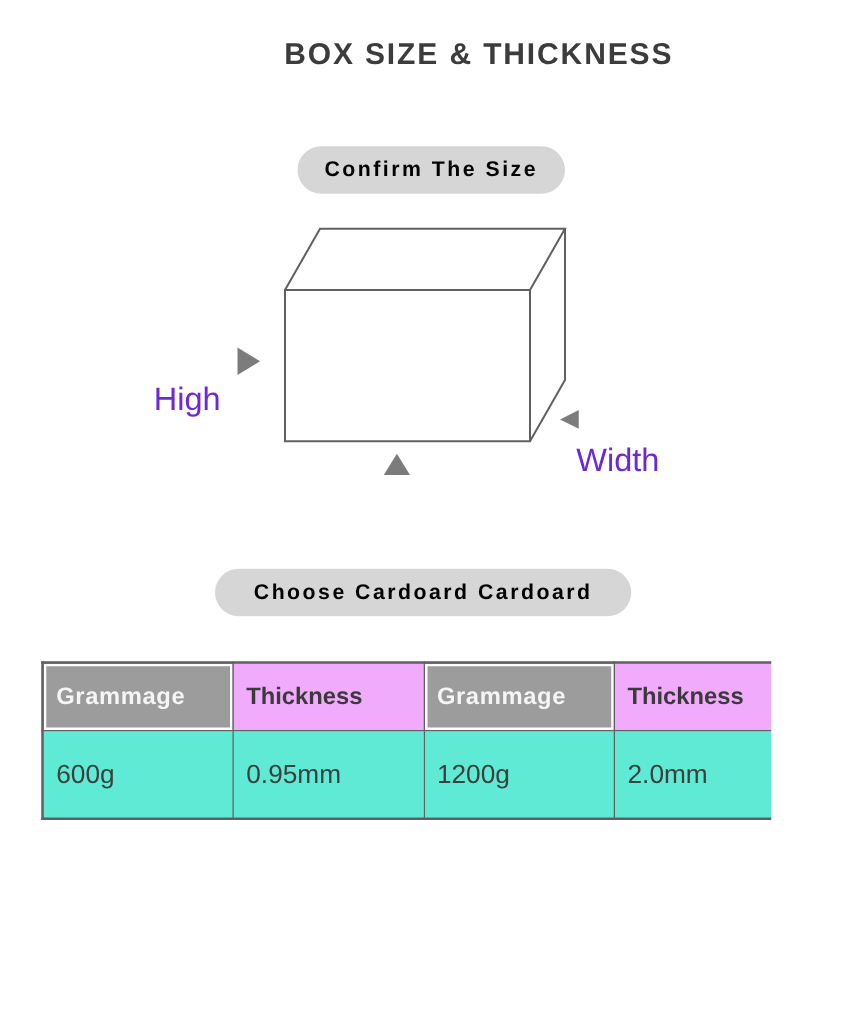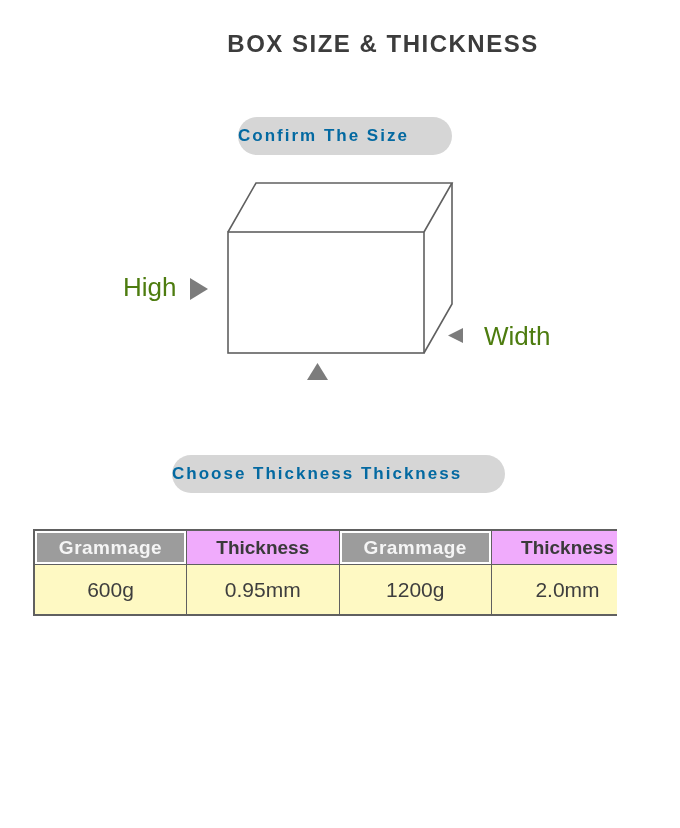--- a/index.html
+++ b/index.html
@@ -27,59 +27,60 @@
   }
 
   
   .pill {
     position: absolute;
     height: 38px;
     background: #d6d6d6;
     border-radius: 19px;
     display: flex;
     align-items: center;
-    justify-content: flex-start;
+    justify-content: center;
     font-size: 17px;
     font-weight: 700;
     letter-spacing: 2px;
-    color: #0369a1;
+    color: #000000;
     white-space: nowrap;
   }
   .pill-confirm { left: 238px; top: 117px; width: 214px; }
   .pill-choose  { left: 172px; top: 455px; width: 333px; }
 
   
   .diagram {
     position: absolute;
     left: 0; top: 170px;
     width: 680px; height: 260px;
   }
   .diagram svg { position: absolute; left: 0; top: 0; }
   .dim-label {
     position: absolute;
     font-size: 26px;
-    color: #4d7c0f;
+    color: #6d28d9;
     white-space: nowrap;
+    margin-top: 32px;
   }
   .label-high   { left: 123px; top: 102px; }
-  .label-width  { left: 484px; top: 151px; }
+  .label-width  { left: 461px; top: 151px; }
   .label-length { left: 281px; top: 215px; font-size: 27px; }
 
   
   .spec-table {
     position: absolute;
     left: 33px; top: 529px;
     width: 612px;
     border-collapse: collapse;
     table-layout: fixed;
   }
   .spec-table th, .spec-table td {
     border: 1.5px solid #606060;
-    text-align: center;
-    padding: 0;
+    text-align: left;
+    padding: 10px;
   }
   .spec-table { border: 2.5px solid #606060; }
   .spec-table th {
     height: 33px;
     font-size: 19px;
     font-weight: 700;
   }
   .th-gray {
     background: #9c9c9c;
     color: #f5f5f5;
@@ -87,21 +88,21 @@
     box-shadow: inset 0 0 0 2px #ffffff;
   }
   .th-white {
     background: #f0abfc;
     color: #3a3a3a;
   }
   .spec-table td {
     height: 49px;
     font-size: 21px;
     color: #3e3e3e;
-    background: #fef9c3;
+    background: #5eead4;
   }
 </style>
 </head>
 <body>
 
 <div id="page">
 
   <div class="page-title">BOX SIZE &amp; THICKNESS</div>
 
   <div class="pill pill-confirm">
@@ -119,21 +120,21 @@
 
       <polygon points="190,108 208,119 190,130" fill="#7c7c7c"></polygon>
       <polygon points="463,158 448,165.5 463,173" fill="#7c7c7c"></polygon>
       <polygon points="307,210 317.5,193 328,210" fill="#7c7c7c"></polygon>
     </svg>
     <div class="dim-label label-high">High</div>
     <div class="dim-label label-width">Width</div>
   </div>
 
   <div class="pill pill-choose">
-    <span>Choose Thickness Thickness</span>
+    <span>Choose Cardoard Cardoard</span>
   </div>
 
   <table class="spec-table">
     <thead>
       <tr>
         <th class="th-gray">Grammage</th>
         <th class="th-white">Thickness</th>
         <th class="th-gray">Grammage</th>
         <th class="th-white">Thickness</th>
       </tr>

